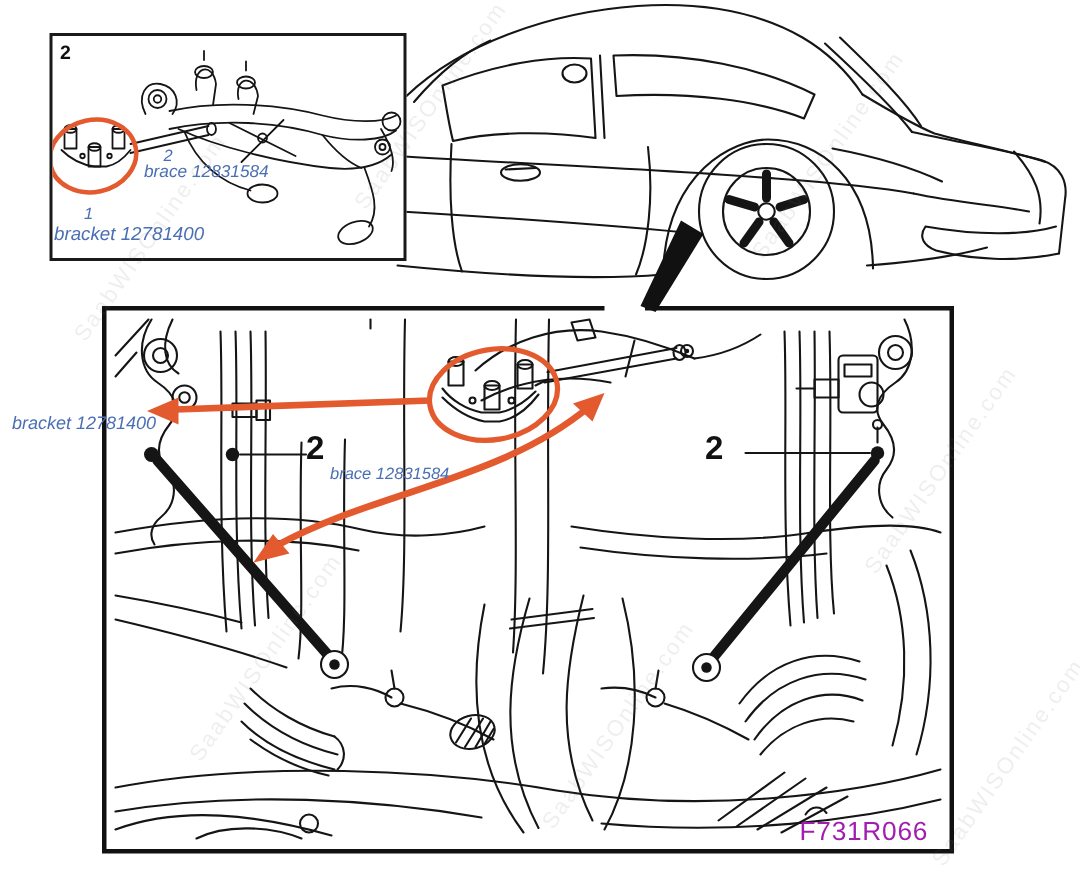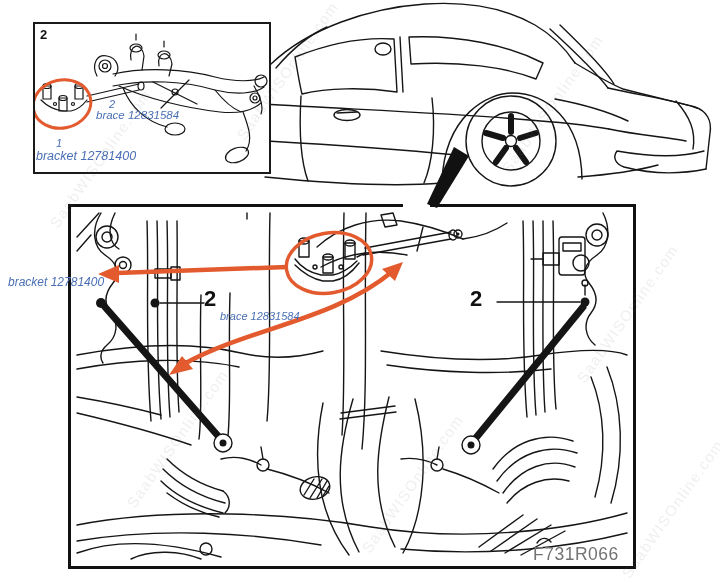--- a/index.html
+++ b/index.html
@@ -12,21 +12,21 @@
     font-size:15px;letter-spacing:1.5px;white-space:nowrap;z-index:4;pointer-events:none;
   }
   .panel{position:absolute;background:#fff;box-sizing:border-box;}
   #inset-box{left:33px;top:22px;width:238px;height:152px;border:2px solid #1a1a1a;z-index:2;}
   #main-box{left:68px;top:204px;width:568px;height:365px;border:3px solid #111;z-index:2;}
   #car-svg{position:absolute;left:255px;top:0;z-index:1;}
   #overlay-svg{position:absolute;left:0;top:0;z-index:3;pointer-events:none;}
   .abs{position:absolute;white-space:nowrap;}
   .label-blue{color:var(--label-blue);font-style:italic;z-index:6;}
   .callout-num{color:#111;font-weight:bold;z-index:6;}
-  .figure-code{color:#737373;z-index:6;letter-spacing:.5px;}
+  .figure-code{color:#a21caf;z-index:6;letter-spacing:.5px;}
   
   .ink{stroke:var(--ink);fill:none;stroke-width:1.4;stroke-linecap:round;stroke-linejoin:round;}
   .ink2{stroke:var(--ink);fill:none;stroke-width:1.2;stroke-linecap:round;stroke-linejoin:round;}
   .thick{stroke:var(--ink);fill:none;stroke-width:7;stroke-linecap:round;}
   .fillink{fill:var(--ink);stroke:none;}
   .fillwhite{fill:#fff;stroke:var(--ink);stroke-width:1.4;}
   .orange{stroke:var(--accent-orange);fill:none;}
   .orangefill{fill:var(--accent-orange);stroke:none;}
 </style>
 </head>

